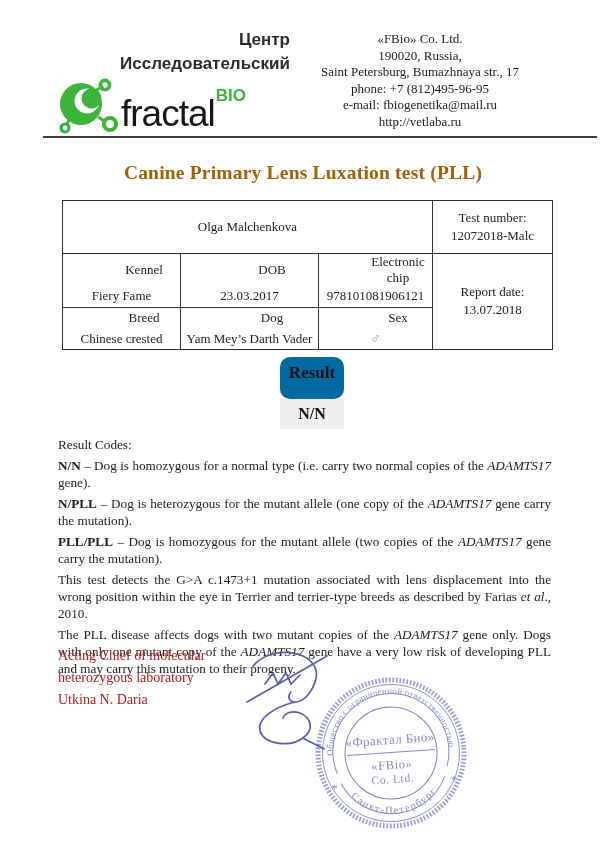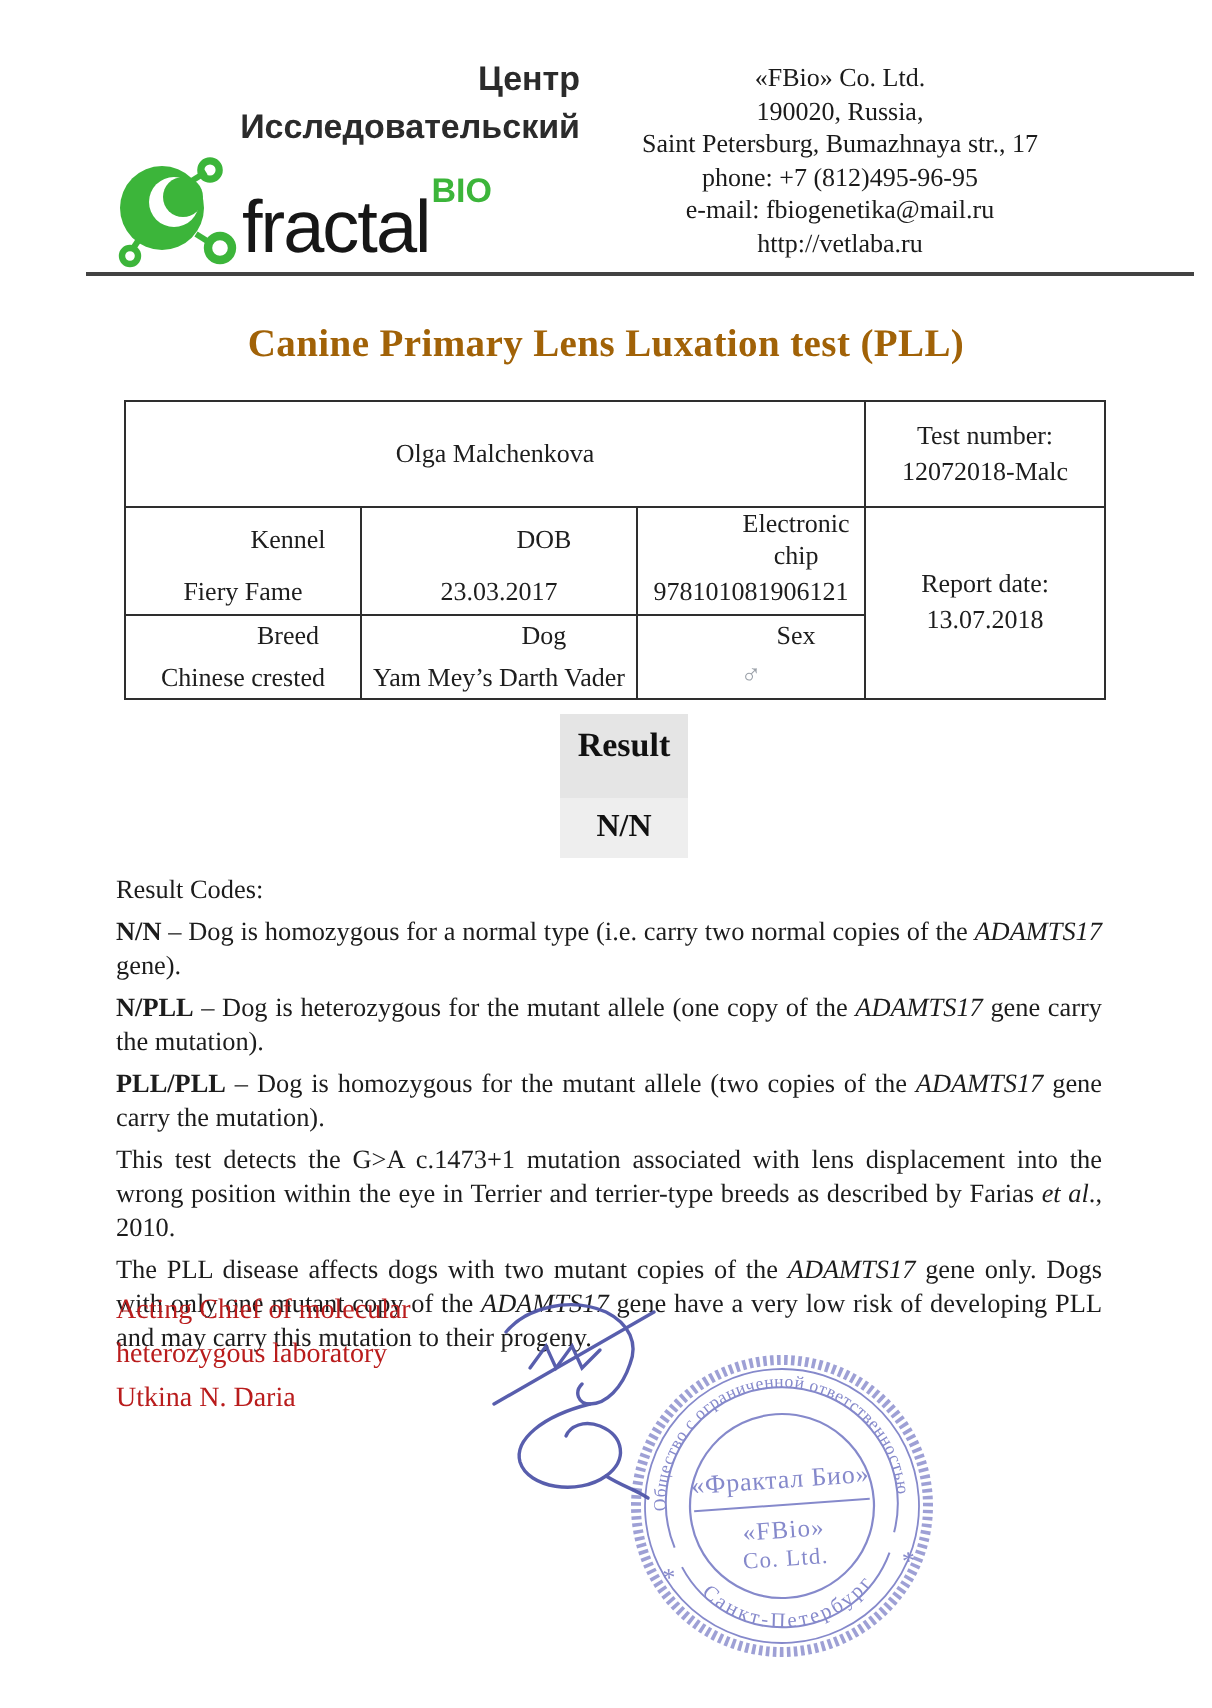--- a/index.html
+++ b/index.html
@@ -44,21 +44,21 @@
   }
   table.info th{font-weight:normal;padding-left:45px;}
   tr.r1{height:53px;} tr.r2{height:22px;} tr.r3{height:21px;}
   tr.r4{height:22px;} tr.r5{height:20px;}
   tr.r2 th{border-bottom:none;} tr.r3 td{border-top:none;}
   tr.r4 th{border-bottom:none;} tr.r5 td{border-top:none;}
   .two-line{line-height:18px;}
   .sex-sym{color:#9aa0a8;font-size:14px;}
   
   .result-wrap{position:absolute;top:357px;left:280px;width:64px;text-align:center;}
-  .result-label{height:42px;line-height:31px;background:#e5e5e5;font-weight:bold;font-size:17px;color:#111;}
+  .result-label{height:42px;line-height:31px;background:#0369a1;font-weight:bold;font-size:17px;color:#111;border-radius:10px;}
   .result-value{height:30px;line-height:30px;background:#eeeeee;font-weight:bold;font-size:16px;color:#111;}
   
   .codes{position:absolute;top:436px;left:58px;width:493px;font-size:13.2px;line-height:17px;color:#1c1c1c;}
   .codes p{margin:0 0 4px 0;text-align:justify;}
   .codes .hd{font-weight:normal;}
   
   .sig-block{position:absolute;top:645px;left:58px;font-size:14px;line-height:22px;color:#b91c1c;}
   .sig-svg{position:absolute;top:636px;left:233px;z-index:3;}
   .stamp-svg{position:absolute;top:673px;left:311px;z-index:2;}
 </style>

